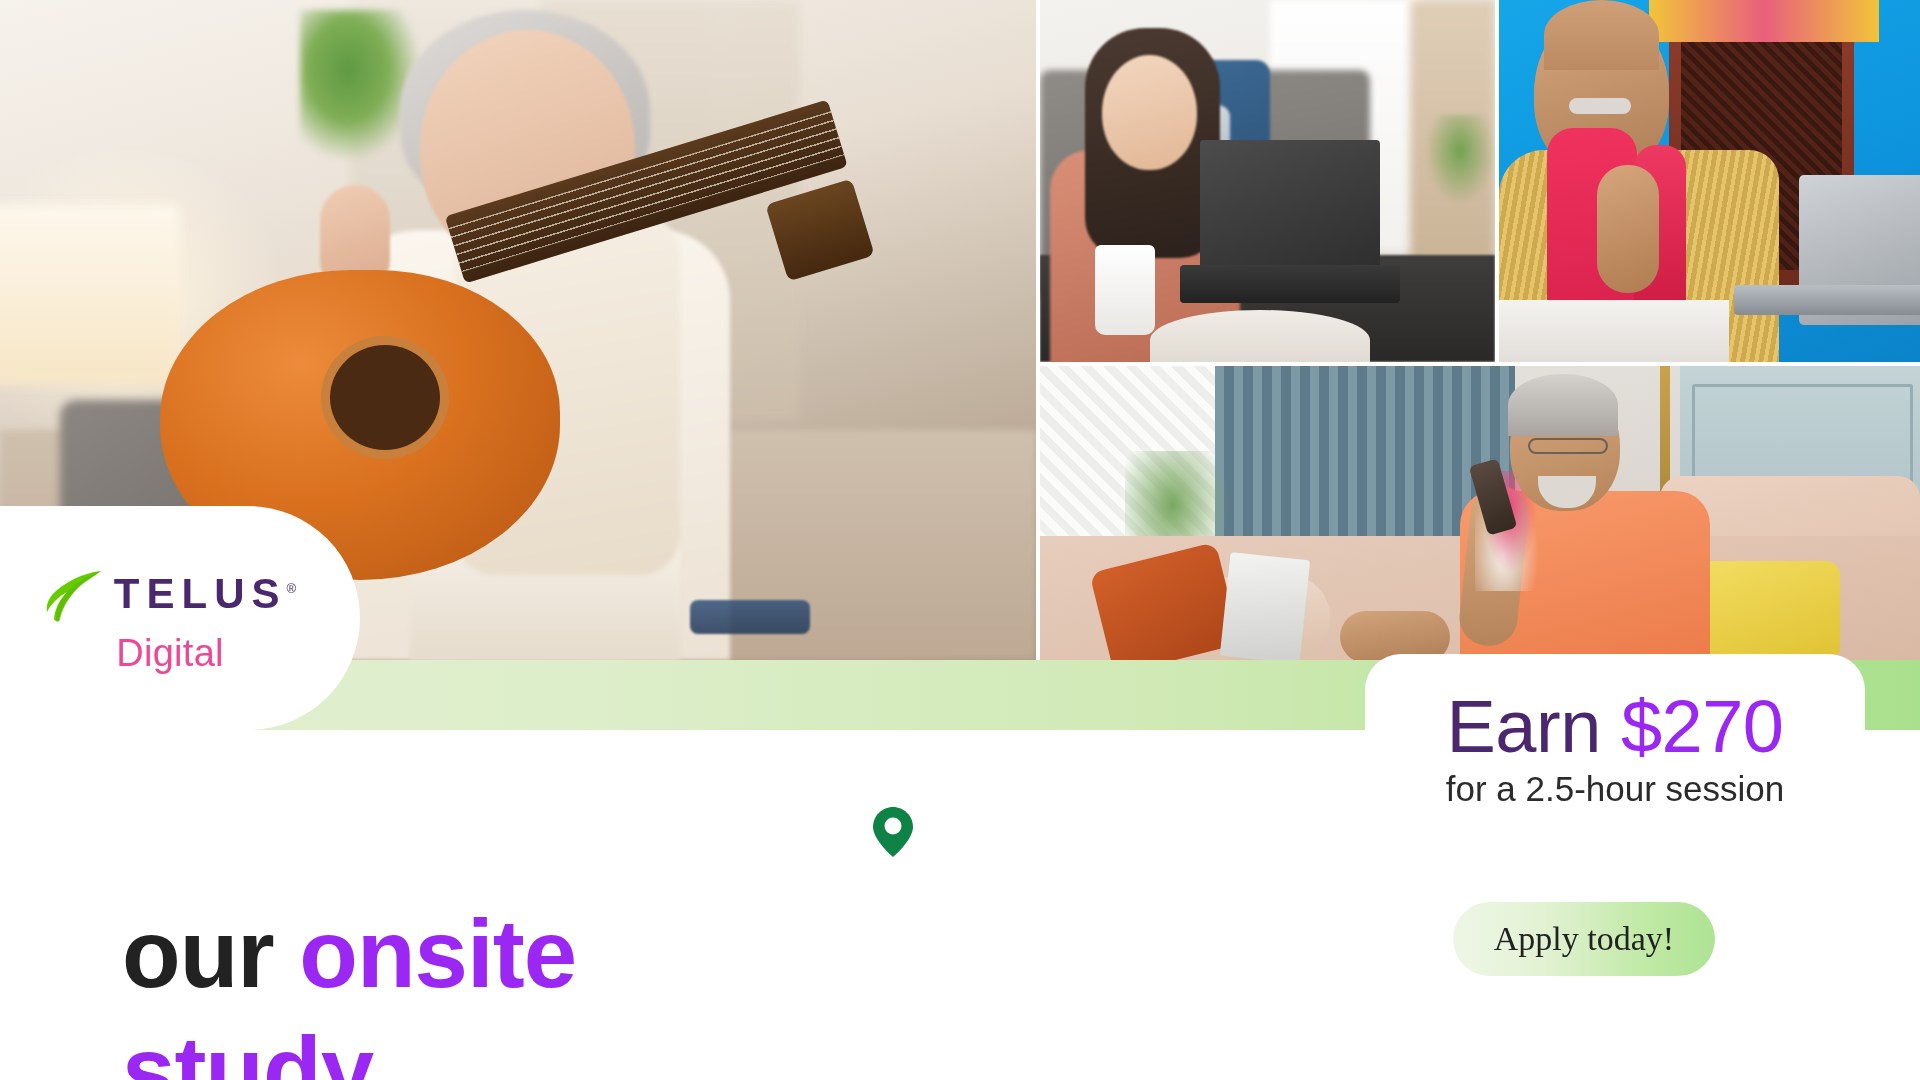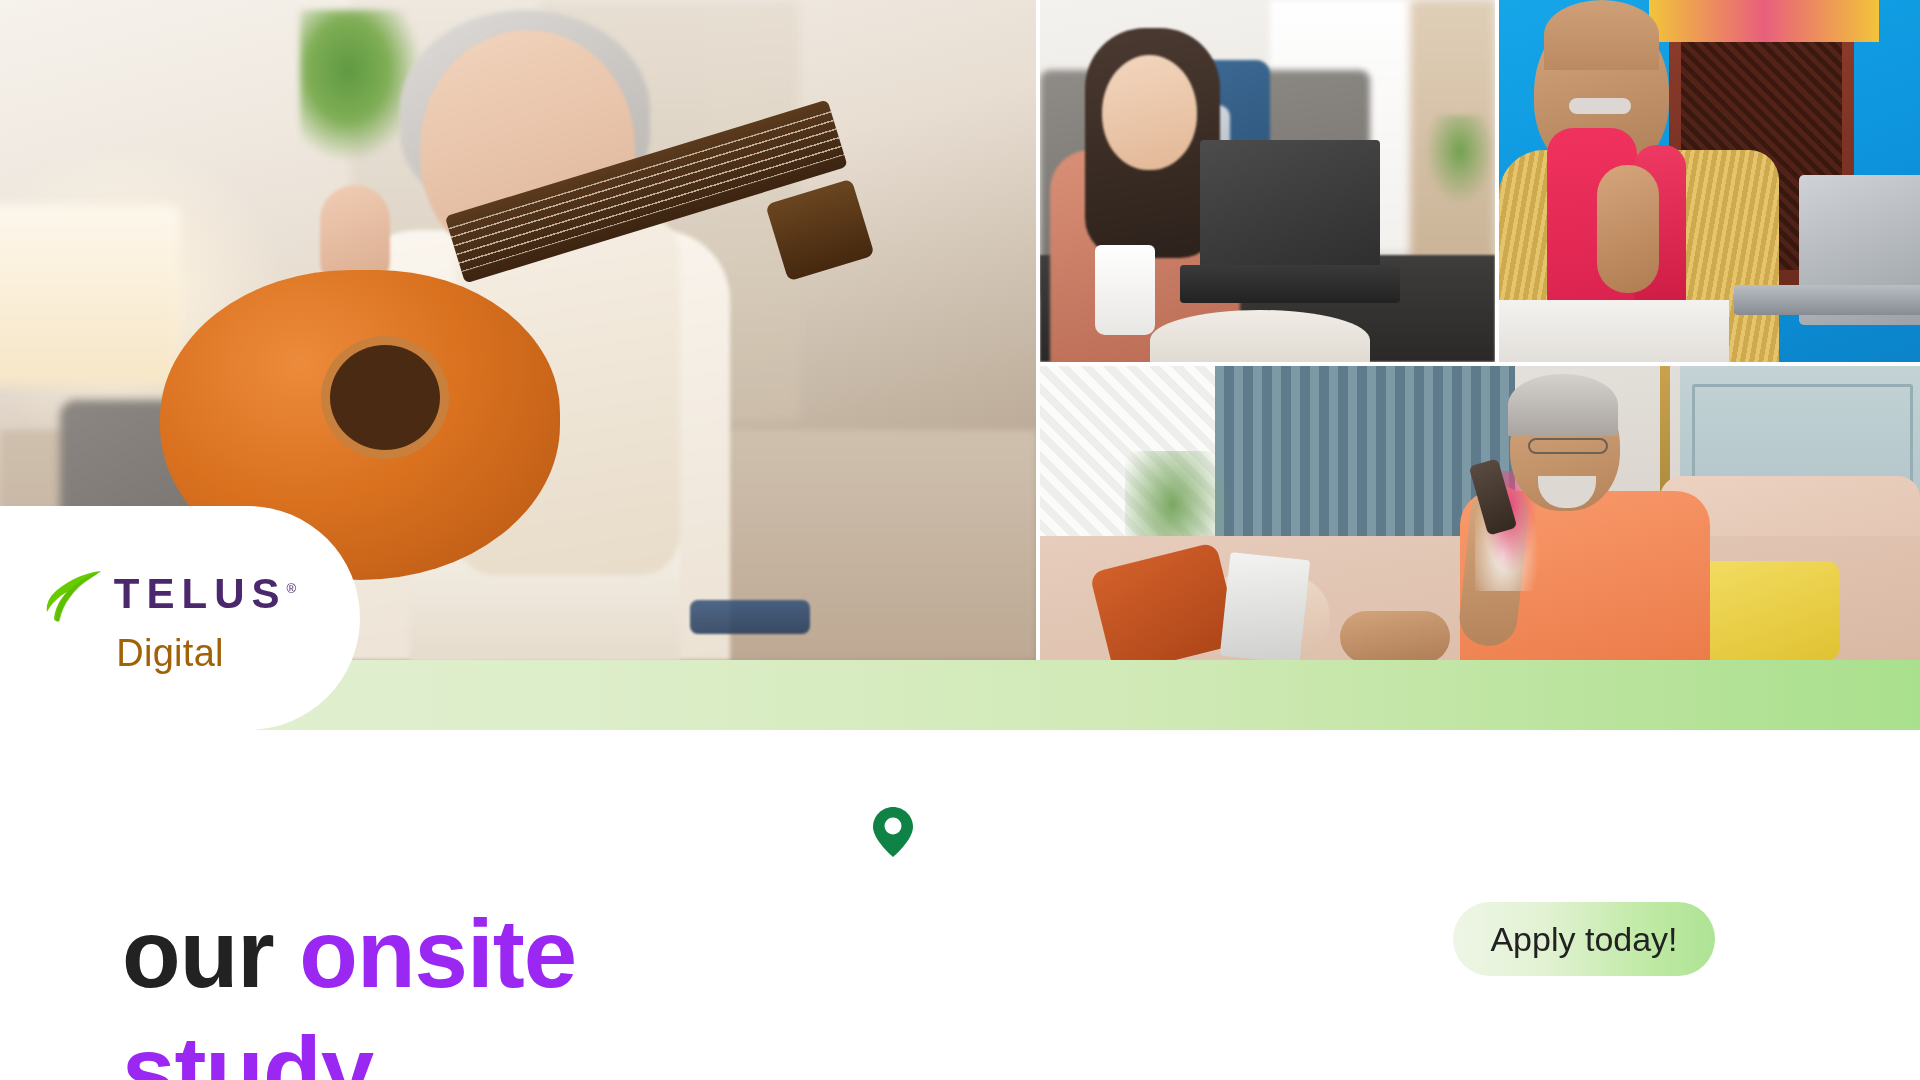--- a/index.html
+++ b/index.html
@@ -219,21 +219,21 @@
     position:relative;
   }
   .telus-reg {
     font-size:13px;
     vertical-align:super;
     letter-spacing:0;
     font-weight:normal;
   }
   .logo-digital {
     font-size:38px;
-    color:#a16207;
+    color:#ec4899;
     letter-spacing:.3px;
     line-height:1;
     margin-top:6px;
   }
 
   
   .lower { position:absolute; left:0; top:730px; width:1920px; height:350px; background:#ffffff; }
 
   .headline {
     position:absolute;
@@ -279,21 +279,21 @@
   .earn-amount { color:#9B27F2; }
   .earn-sub { font-size:35px; color:#2b2b2b; line-height:1.2; }
 
   .apply-button {
     position:absolute;
     left:1453px; top:172px;
     width:262px; height:74px;
     border:none;
     border-radius:37px;
     background:linear-gradient(90deg,#eef6e6 0%,#e2f2d3 35%,#bfe9a4 75%,#aee394 100%);
-    font-family:Liberation Sans, sans-serif;
+    font-family:Liberation Serif, serif;
     font-size:34px;
     color:#222222;
     cursor:pointer;
     display:flex;
     align-items:center;
     justify-content:center;
   }
 </style>
 </head>
 <body>
@@ -405,16 +405,20 @@
 
     <h1 class="headline"><br><span>our </span><span class="accent">onsite study</span></h1>
 
     <div class="location">
       <svg class="pin-icon" viewBox="0 0 42 52" aria-hidden="true">
         <path d="M21 1 C10 1 1 10 1 21 C1 34 21 51 21 51 C21 51 41 34 41 21 C41 10 32 1 21 1 Z" fill="#0E8345"></path>
         <circle cx="21" cy="20" r="8.5" fill="#ffffff"></circle>
       </svg>
     </div>
 
+    <div class="earn-card">
+      <div class="earn-line"><span class="earn-word">Earn </span><span class="earn-amount">$270</span></div>
+      <div class="earn-sub">for a 2.5-hour session</div>
+    </div>
 
     <button class="apply-button">Apply today!</button>
   </div>
 </div>
 
 </body></html>

